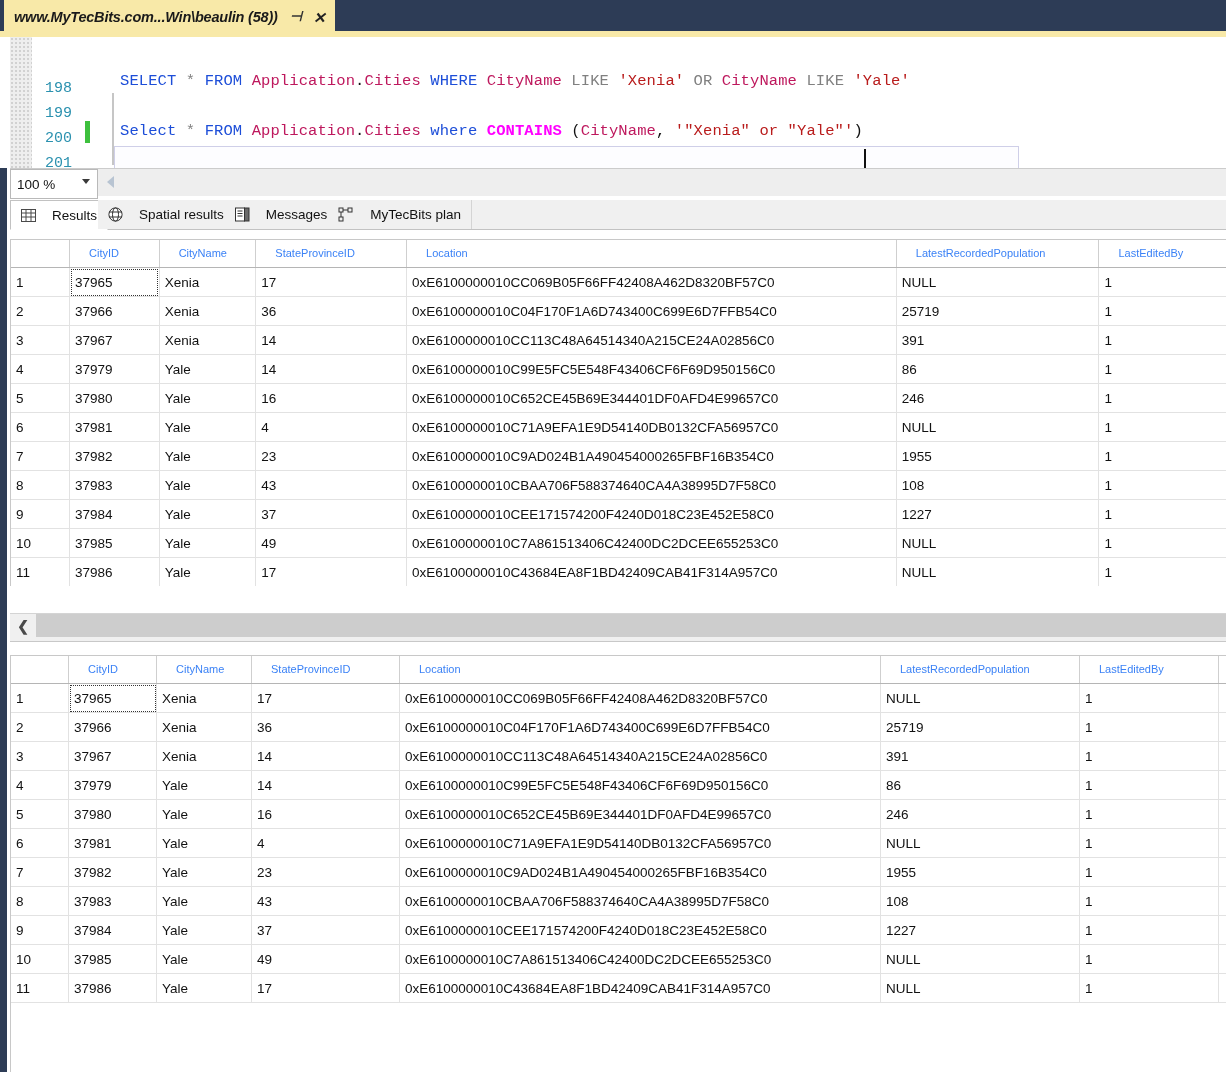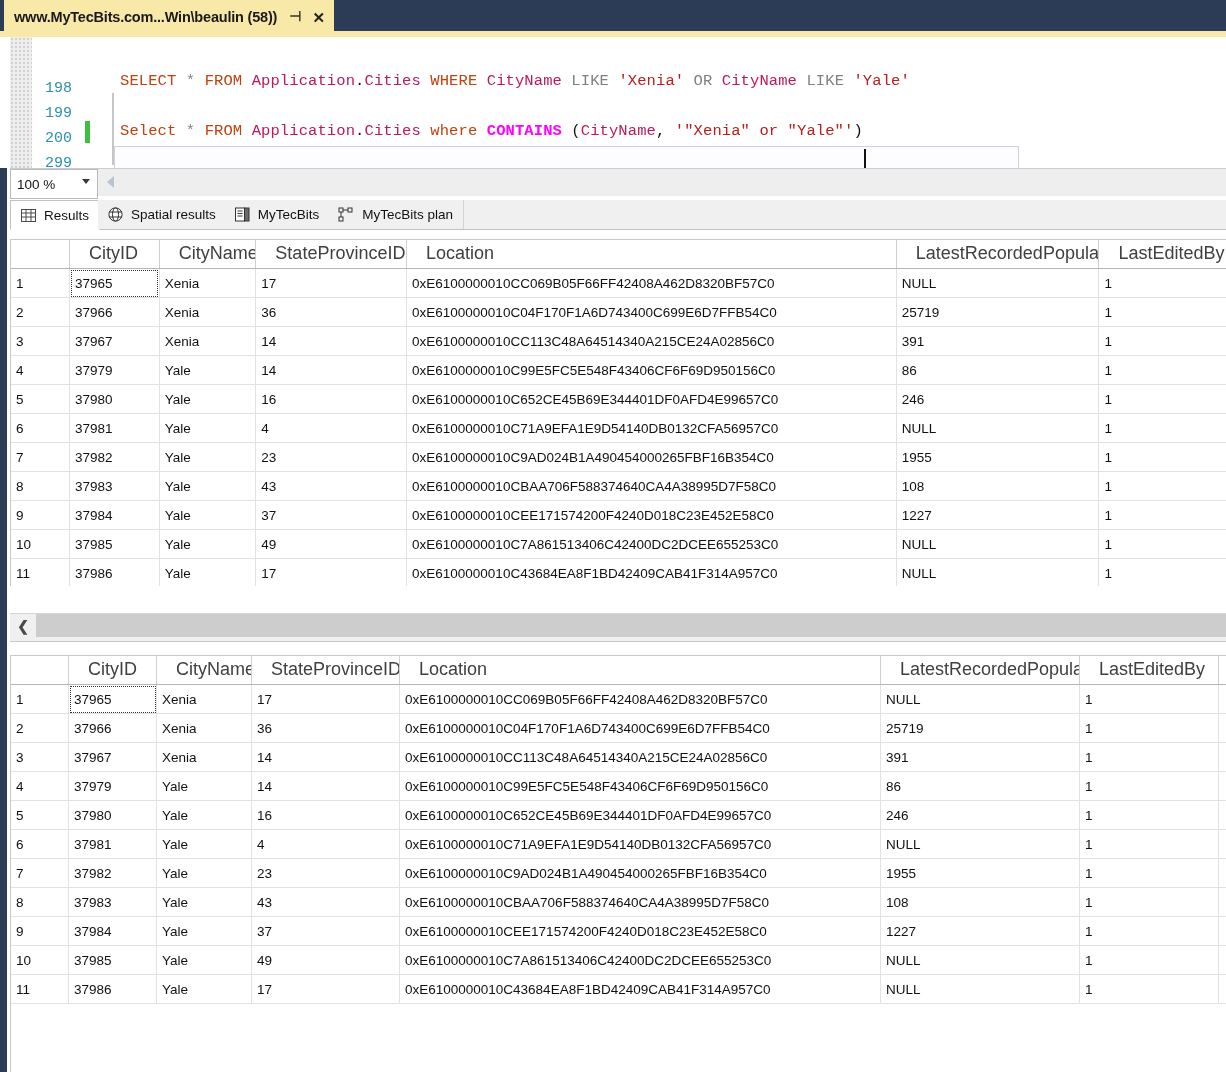--- a/index.html
+++ b/index.html
@@ -25,20 +25,21 @@
   .doc-tab{
     position:absolute;left:4px;top:0;height:31px;
     background:#f8e9a8;
     display:flex;align-items:center;
     padding:3px 9px 0 10px;
     box-sizing:border-box;
     color:#1a1a1a;
     font-size:14.5px;
     font-weight:bold;
     white-space:nowrap;
+    font-style:italic;
   }
   .doc-tab .tab-title{letter-spacing:-0.2px;}
   .tab-pin{
     margin-left:12px;font-size:14px;color:#333;line-height:1;
     transform:translateY(-1px);
   }
   .tab-close{
     margin-left:11px;font-size:15px;color:#222;line-height:1;font-weight:bold;
   }
 
@@ -77,21 +78,21 @@
   .chg{
     position:absolute;left:85px;width:5px;height:22px;
   }
   .chg.saved{background:#3dc03d;}
   .codetext{
     position:absolute;left:120px;
     font-family:"Liberation Mono", monospace;
     font-size:15.5px;
     letter-spacing:0.1px;
   }
-  .k{color:#c2410c;}
+  .k{color:#1d4ed8;}
   .kg{color:#808080;}
   .id{color:#be185d;}
   .str{color:#b91c1c;}
   .fn{color:#ff00ff;font-weight:bold;}
   .op{color:#111111;}
   .cur-line-box{
     position:absolute;left:114px;top:109px;width:905px;height:25px;
     border:1px solid #cfcfe8;
     background:#fdfdff;
     box-sizing:border-box;
@@ -130,21 +131,21 @@
   }
 
   
   .restabs{
     position:absolute;left:10px;top:200px;width:1216px;height:29px;
     background:#f0f0f0;
     border-bottom:1px solid #c2c2c2;
   }
   .rtab{
     position:absolute;top:0;height:29px;
-    display:flex;align-items:center;gap:8px;
+    display:flex;align-items:center;gap:16px;
     padding:0 10px;box-sizing:border-box;
     font-size:13.5px;color:#111;
     background:#f0f0f0;
     border-right:1px solid #d4d4d4;
   }
   .rtab.active{
     background:#ffffff;
     border-top:1px solid #c2c2c2;
     border-left:1px solid #c2c2c2;
     border-right:1px solid #c2c2c2;
@@ -171,24 +172,24 @@
     font-size:13.5px;
   }
   table.rgrid th{
     background:#ffffff;
     border-right:1px solid #cfcfcf;
     border-bottom:1px solid #b5b5b5;
     font-weight:normal;
     text-align:left;
     padding:3px 5px 4px 19px;
     height:20px;
-    color:#404040;
+    color:#3b82f6;
     white-space:nowrap;
     overflow:hidden;
-    font-size:18px;
+    font-size:11px;
   }
   table.rgrid td{
     border-right:1px solid #e2e2e2;
     border-bottom:1px solid #e2e2e2;
     padding:3px 5px 3px 5px;
     height:22px;
     white-space:nowrap;
     overflow:hidden;
     color:#111;
     background:#ffffff;
@@ -258,21 +259,21 @@
 
 <div class="editor">
   <div class="gutter"></div>
   <div class="fold-mark"></div>
   <div class="cur-line-box"></div>
   <div class="code-lines" id="code-lines">
       <div class="lnum" style="top: 11px;">198</div>
       <div class="lnum" style="top: 36px;">199</div>
       <div class="codetext" style="top: 35px;"><span class="k">SELECT</span><span class="op"> </span><span class="kg">*</span><span class="op"> </span><span class="k">FROM</span><span class="op"> </span><span class="id">Application</span><span class="op">.</span><span class="id">Cities</span><span class="op"> </span><span class="k">WHERE</span><span class="op"> </span><span class="id">CityName</span><span class="op"> </span><span class="kg">LIKE</span><span class="op"> </span><span class="str">'Xenia'</span><span class="op"> </span><span class="kg">OR</span><span class="op"> </span><span class="id">CityName</span><span class="op"> </span><span class="kg">LIKE</span><span class="op"> </span><span class="str">'Yale'</span></div>
       <div class="lnum" style="top: 61px; text-align: right;">200</div>
-      <div class="lnum" style="top: 86px;">299</div>
+      <div class="lnum" style="top: 86px;">201</div>
       <div class="chg saved" style="top: 84px;"></div>
       <div class="codetext" style="top: 85px;"><span class="k">Select</span><span class="op"> </span><span class="kg">*</span><span class="op"> </span><span class="k">FROM</span><span class="op"> </span><span class="id">Application</span><span class="op">.</span><span class="id">Cities</span><span class="op"> </span><span class="k">where</span><span class="op"> </span><span class="fn">CONTAINS</span><span class="op"> </span><span class="op">(</span><span class="id">CityName</span><span class="op">, </span><span class="str">'"Xenia" or "Yale"'</span><span class="op">)</span></div>
     </div>
   <div class="caret" id="editor-caret" style="left: 863.844px;"></div>
 </div>
 
 <div class="zoombar">
   <div class="zoom-combo">
     <span class="zval">100 %</span>
     <span class="zarrow"></span>
@@ -307,21 +308,21 @@
     <div class="rtab" style="left: 214.812px;">
       <span>
         <svg width="15" height="15" viewBox="0 0 15 15">
           <rect x="0.5" y="1" width="9" height="13" fill="#fff" stroke="#333"></rect>
           <line x1="2.5" y1="4" x2="7.5" y2="4" stroke="#333"></line>
           <line x1="2.5" y1="6.5" x2="7.5" y2="6.5" stroke="#333"></line>
           <line x1="2.5" y1="9" x2="7.5" y2="9" stroke="#333"></line>
           <rect x="9.5" y="1" width="4.5" height="13" fill="#6b6b6b" stroke="#333"></rect>
         </svg>
       </span>
-      <span>MyTecBits</span>
+      <span>Messages</span>
     </div>
     <div class="rtab" style="left: 318.344px;">
       <span>
         <svg width="16" height="15" viewBox="0 0 16 15">
           <rect x="1" y="1" width="4" height="4" fill="none" stroke="#333"></rect>
           <rect x="10" y="1" width="4" height="4" fill="none" stroke="#333"></rect>
           <rect x="1" y="10" width="4" height="4" fill="none" stroke="#333"></rect>
           <line x1="5" y1="3" x2="10" y2="3" stroke="#333"></line>
           <line x1="3" y1="5" x2="3" y2="10" stroke="#333"></line>
         </svg>

